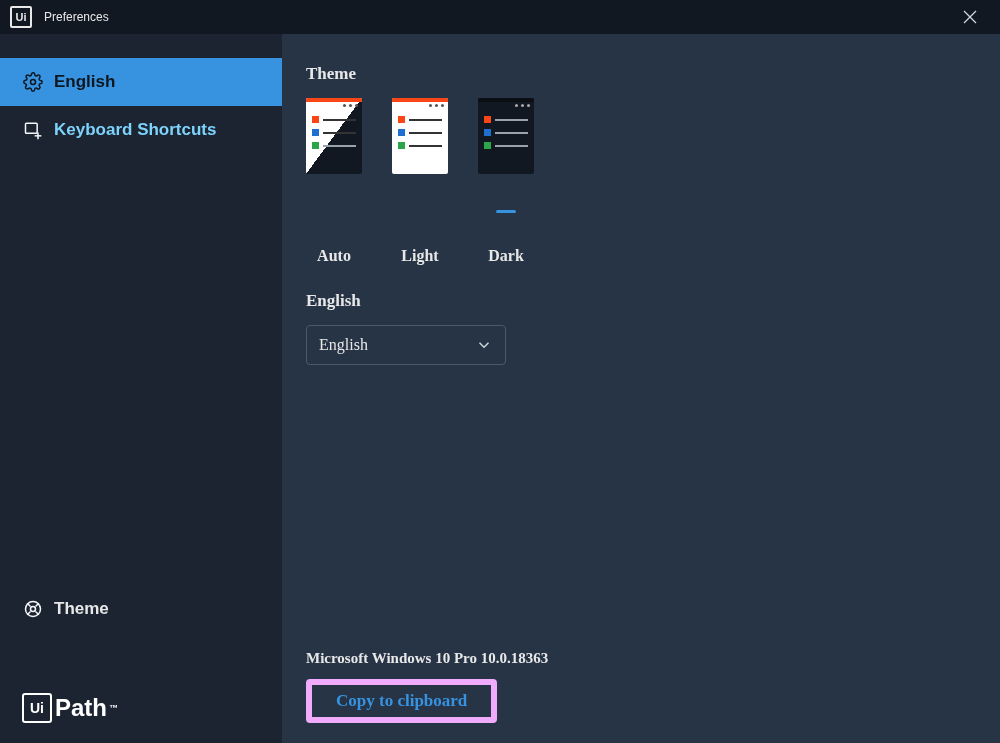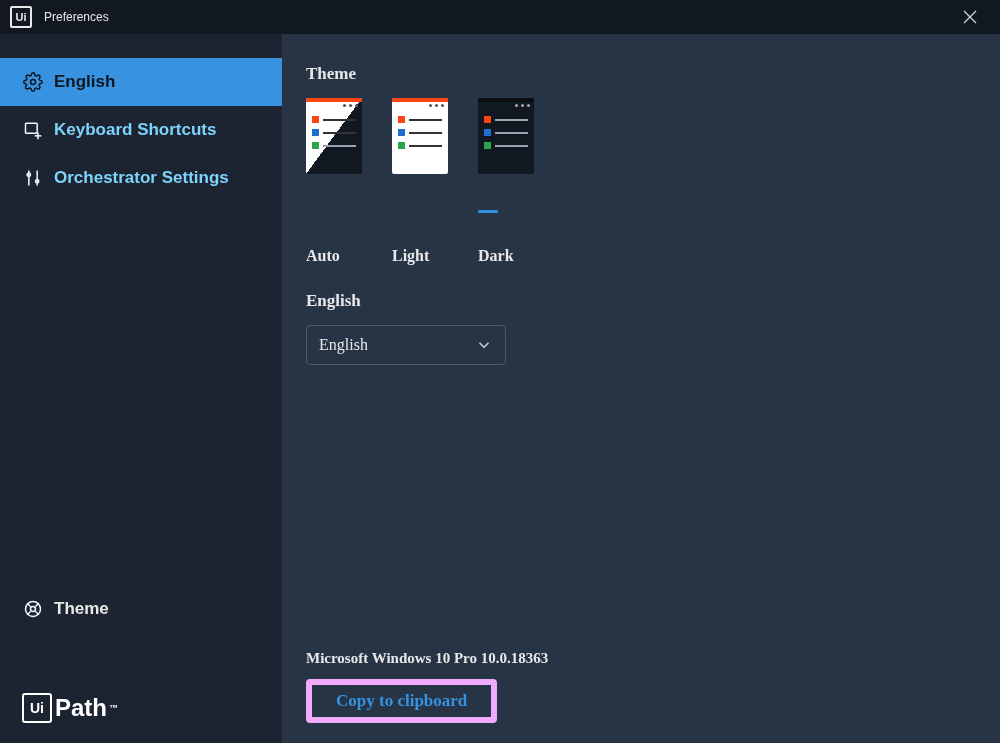--- a/index.html
+++ b/index.html
@@ -108,21 +108,21 @@
     display: flex;
     flex-direction: column;
     font-family: Liberation Serif, serif;
   }
   .section-label {
     font-size: 17px;
     font-weight: 700;
     margin-bottom: 14px;
   }
   .theme-row { display: flex; gap: 30px; margin-bottom: 26px; }
-  .theme-option { display:flex; flex-direction:column; align-items:flex-start; cursor:pointer;gap:28px; }
+  .theme-option { display:flex; flex-direction:column; align-items:center; cursor:pointer;gap:28px; }
   .theme-thumb {
     width: 56px; height: 76px;
     border-radius: 2px;
     position: relative;
     overflow: hidden;
     margin-bottom: 8px;
   }
   .theme-thumb.light { background:#fff; }
   .theme-thumb.dark  { background:#111822; }
   .theme-thumb.auto::before {
@@ -203,31 +203,20 @@
         <span class="nav-icon">
           <svg width="20" height="20" viewBox="0 0 24 24" fill="none" stroke-width="1.8">
               <rect x="3" y="4" width="14" height="12" rx="1"></rect>
               <line x1="14" y1="19" x2="22" y2="19"></line>
               <line x1="18" y1="15" x2="18" y2="23"></line>
             </svg>
         </span>
         <span>Keyboard Shortcuts</span>
       </div>
 
-      <div class="nav-item">
-        <span class="nav-icon">
-          <svg width="20" height="20" viewBox="0 0 24 24" fill="none" stroke-width="1.8">
-              <line x1="7" y1="3" x2="7" y2="21"></line>
-              <circle cx="7" cy="8" r="2"></circle>
-              <line x1="17" y1="3" x2="17" y2="21"></line>
-              <circle cx="17" cy="16" r="2"></circle>
-            </svg>
-        </span>
-        <span>Orchestrator Settings</span>
-      </div>
     </div>
 
     <div class="help-item">
       <span class="nav-icon">
         <svg width="20" height="20" viewBox="0 0 24 24" fill="none" stroke="#f5f8fa" stroke-width="1.8">
             <circle cx="12" cy="12" r="9"></circle>
             <circle cx="12" cy="12" r="3"></circle>
             <line x1="5" y1="5" x2="9" y2="9"></line>
             <line x1="15" y1="15" x2="19" y2="19"></line>
             <line x1="15" y1="9" x2="19" y2="5"></line>

